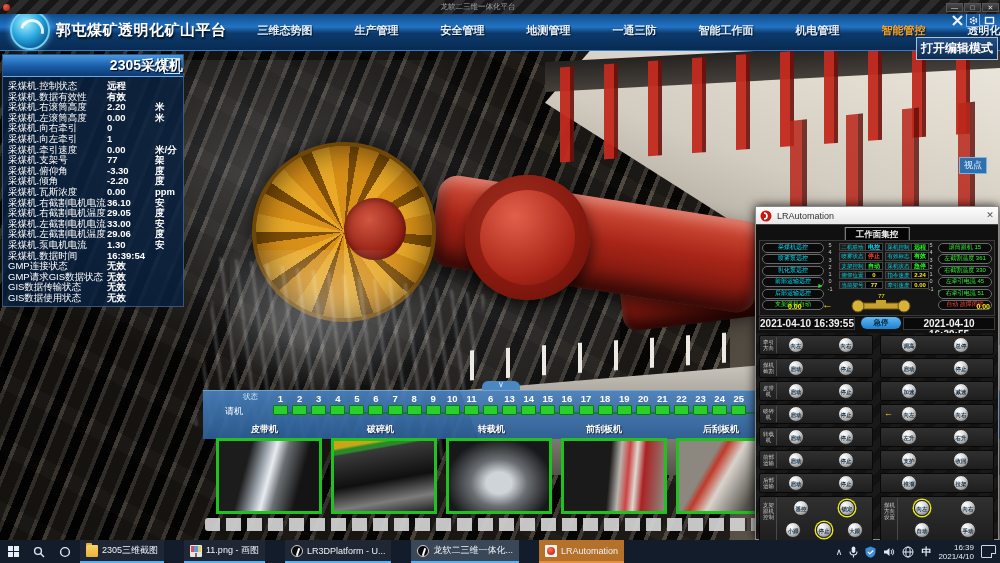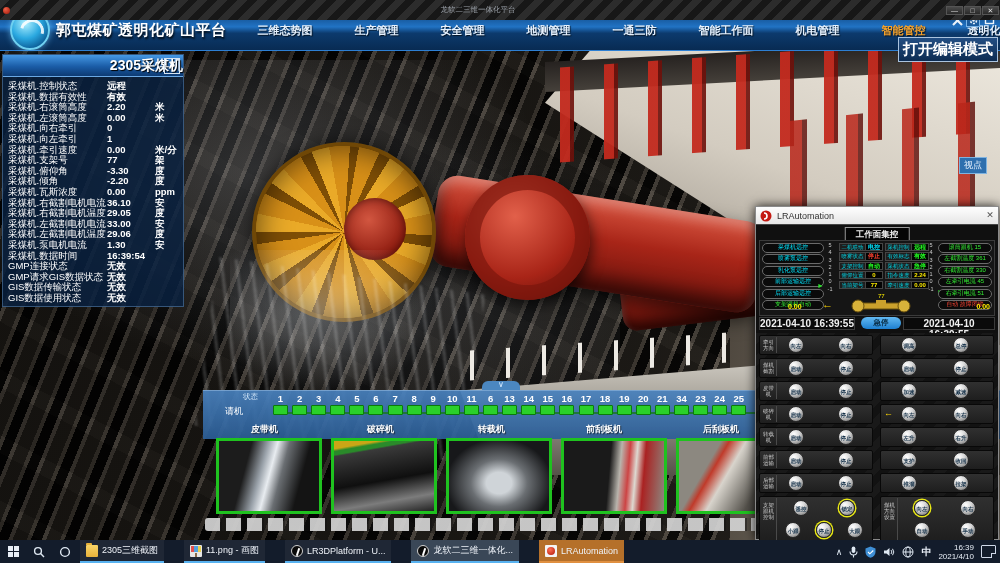--- a/index.html
+++ b/index.html
@@ -1,20 +1,20 @@
 <!DOCTYPE html>
 <html><head>
 <meta charset="utf-8">
 <style>
   html,body{margin:0;padding:0;background:#000;}
   #app{position:relative;width:1000px;height:563px;overflow:hidden;
        font-family:"Liberation Sans",sans-serif;background:#222;}
 
   
-  .titlebar{position:absolute;top:0;left:0;right:0;height:20px;z-index:8;
+  .titlebar{position:absolute;top:0;left:0;right:0;height:14px;z-index:8;
     background:repeating-linear-gradient(135deg,#2c2c2c 0 7px,#171717 7px 14px);
     display:flex;align-items:center;}
   .tb-logo{width:7px;height:7px;border-radius:50%;background:radial-gradient(circle at 35% 30%,#f06048,#a01808);margin-left:3px;flex:none;}
   .tb-title{flex:1;text-align:center;font-size:7.5px;color:#9aa0a8;line-height:10px;}
   .tb-controls{display:flex;gap:1px;margin-right:1px;}
   .tb-btn{width:17px;height:9px;background:linear-gradient(#4a4a4a,#2a2a2a);color:#ddd;
     font-size:7px;line-height:8px;text-align:center;border:1px solid #555;box-sizing:border-box;}
 
   
   .navbar{position:absolute;top:10px;left:0;right:0;height:40px;z-index:7;
@@ -28,21 +28,21 @@
   .nav-brand{font-size:15px;font-weight:bold;color:#fff;letter-spacing:.5px;
     text-shadow:1px 2px 2px rgba(0,0,0,.8);white-space:nowrap;}
   .nav-items{display:flex;margin-left:18px;gap:16px;list-style:none;padding:0;}
   .nav-item{font-size:11px;font-weight:bold;color:#e6f1fd;padding:0 13px;white-space:nowrap;
     text-shadow:1px 1px 1px rgba(0,0,0,.7);cursor:pointer;}
   .nav-item.active{color:#f5a22b;}
   .nav-tools{position:absolute;right:4px;top:3px;display:flex;gap:2px;}
   .tool{width:14px;height:14px;display:flex;align-items:center;justify-content:center;}
   .tool.sel{background:#1a5a9c;border:1px solid #7ab4e8;box-sizing:border-box;}
   .edit-btn{position:absolute;right:2px;top:37px;z-index:8;background:linear-gradient(#234e83,#0d2c52);
-    border:1px solid #aac3de;color:#fff;font-size:15px;font-weight:bold;padding:2px 4px;cursor:pointer;}
+    border:1px solid #aac3de;color:#fff;font-size:12px;font-weight:bold;padding:2px 4px;cursor:pointer;}
 
   
   .scene{position:absolute;left:0;top:50px;width:1000px;height:513px;z-index:1;overflow:hidden;
     background:linear-gradient(100deg,#16130f 0%,#241f1a 35%,#37312a 55%,#4c453c 70%,#6e665c 85%,#8c8478 100%);}
   .rock{position:absolute;left:-60px;top:-30px;width:790px;height:580px;
     background:
       repeating-linear-gradient(112deg,rgba(0,0,0,.85) 0 10px,rgba(105,98,90,.35) 10px 14px,rgba(22,20,17,.75) 14px 27px,rgba(80,74,66,.4) 27px 31px),
       repeating-linear-gradient(28deg,rgba(0,0,0,.35) 0 42px,rgba(90,88,82,.18) 42px 58px);}
   .glint{position:absolute;left:60px;top:10px;width:560px;height:360px;
     background:radial-gradient(ellipse at 35% 30%,rgba(220,225,235,.20),transparent 55%),
@@ -493,21 +493,21 @@
       </div>
         <div class="ch">
         <span class="n">20</span>
         <span class="b"></span>
       </div>
         <div class="ch">
         <span class="n">21</span>
         <span class="b"></span>
       </div>
         <div class="ch">
-        <span class="n">34</span>
+        <span class="n">22</span>
         <span class="b"></span>
       </div>
         <div class="ch">
         <span class="n">23</span>
         <span class="b"></span>
       </div>
         <div class="ch">
         <span class="n">24</span>
         <span class="b"></span>
       </div>

